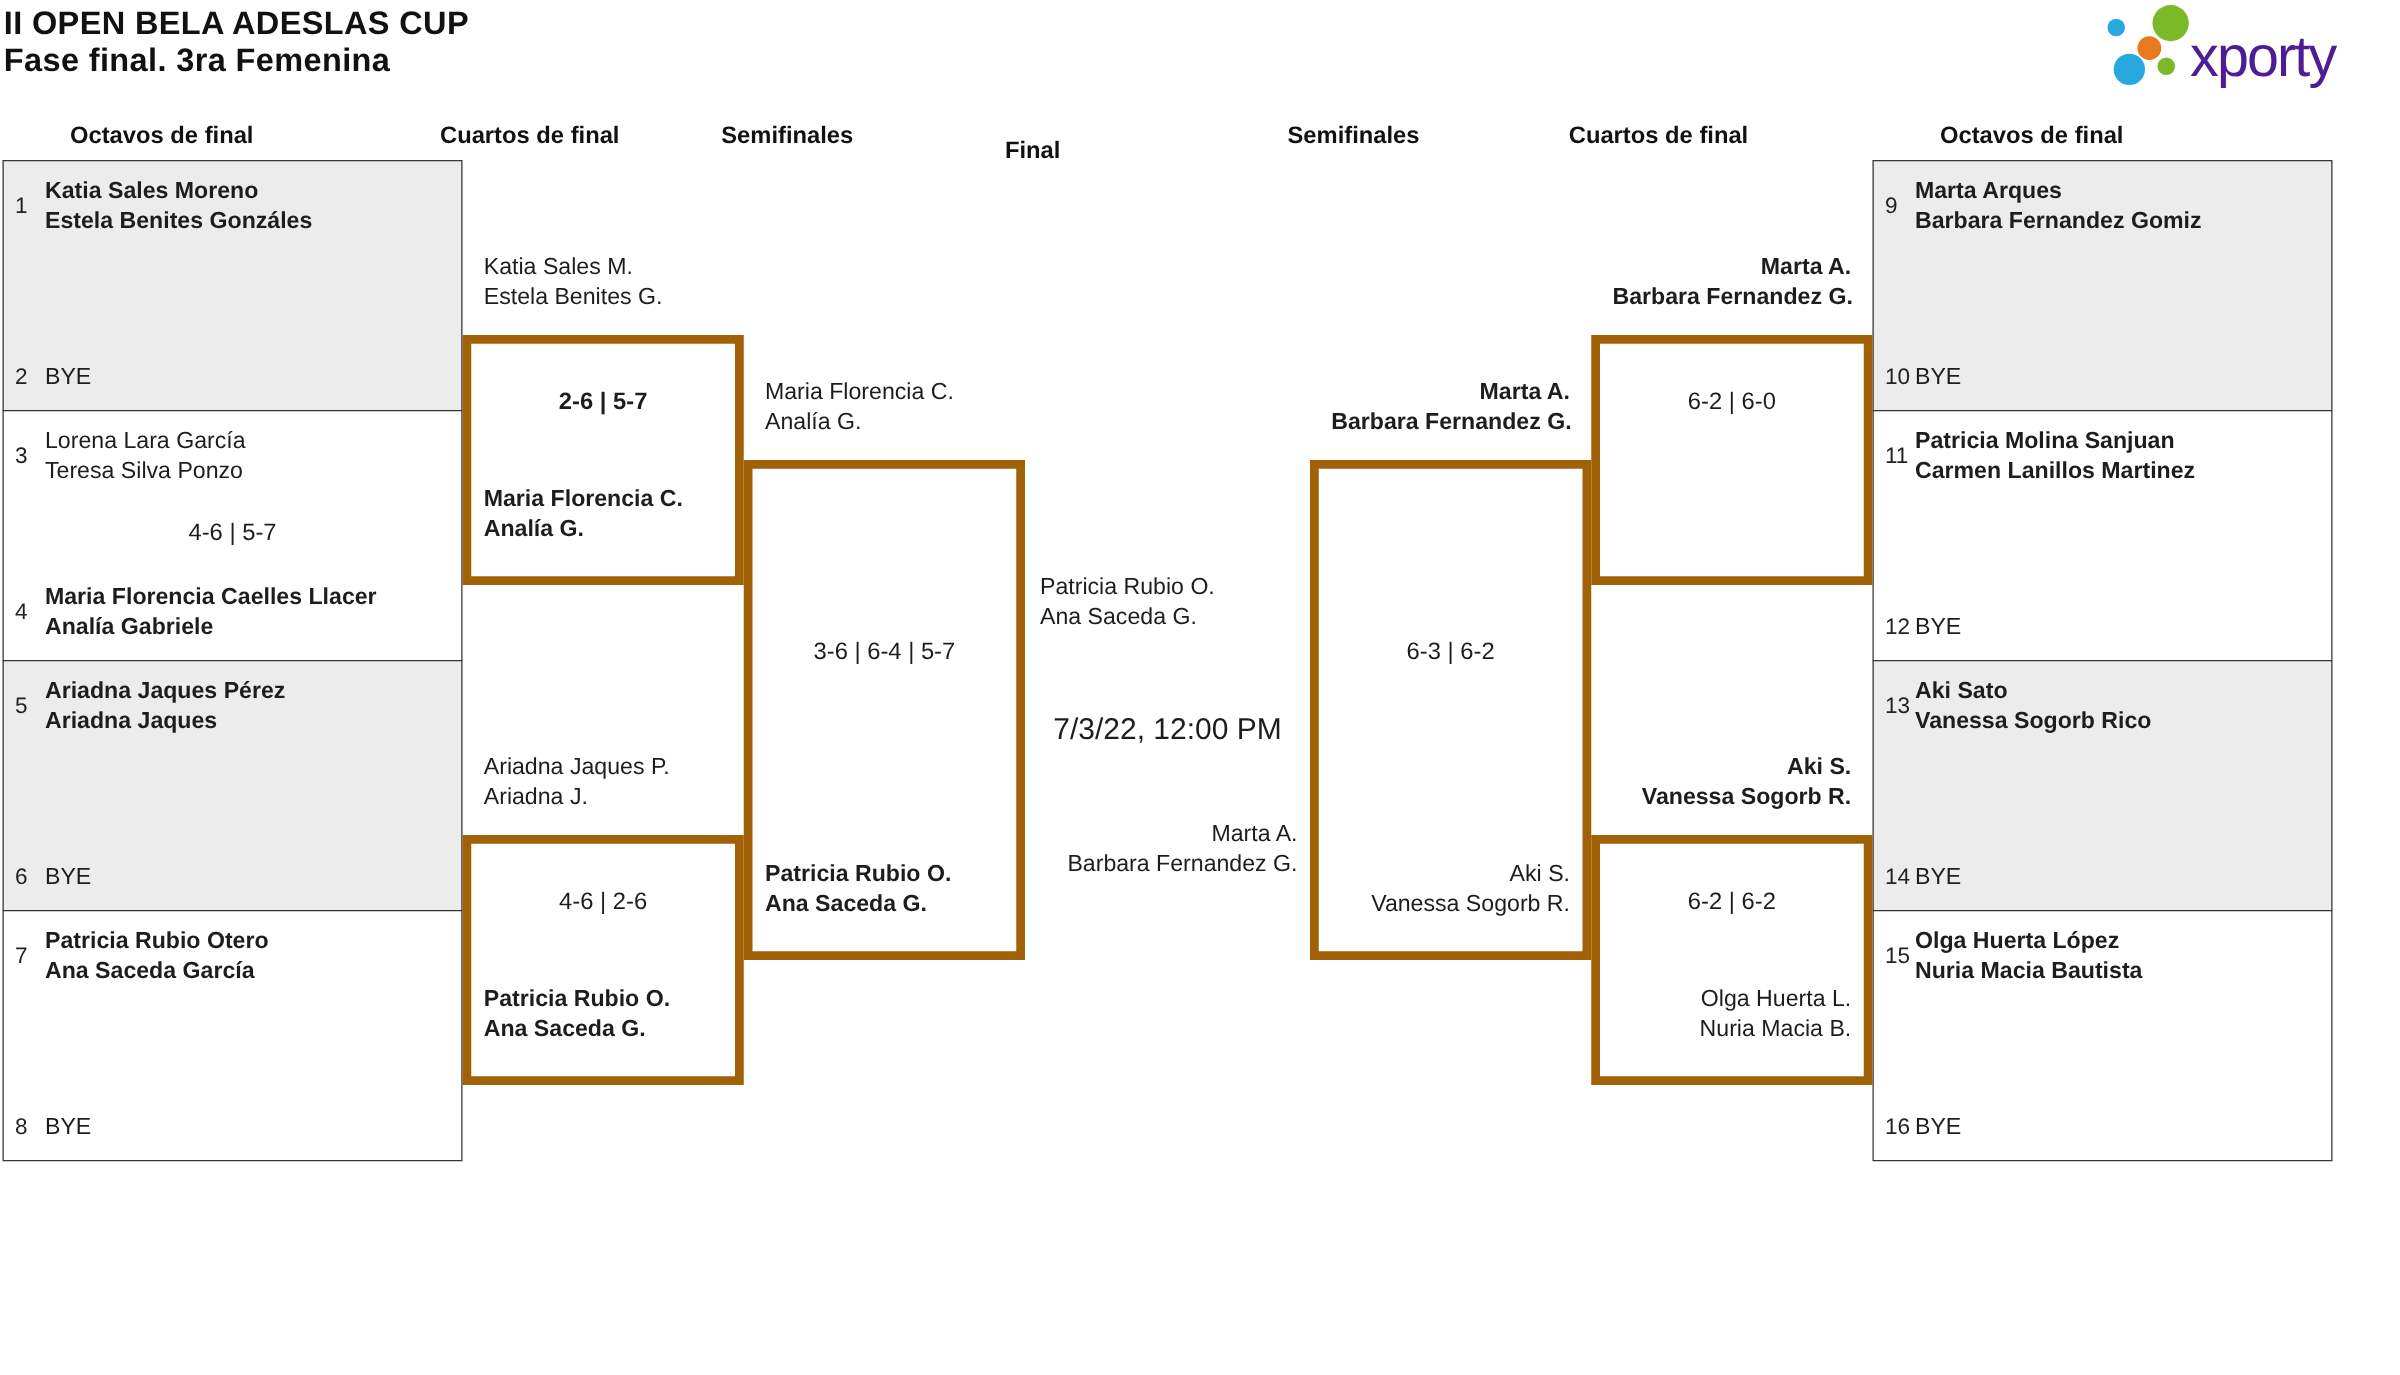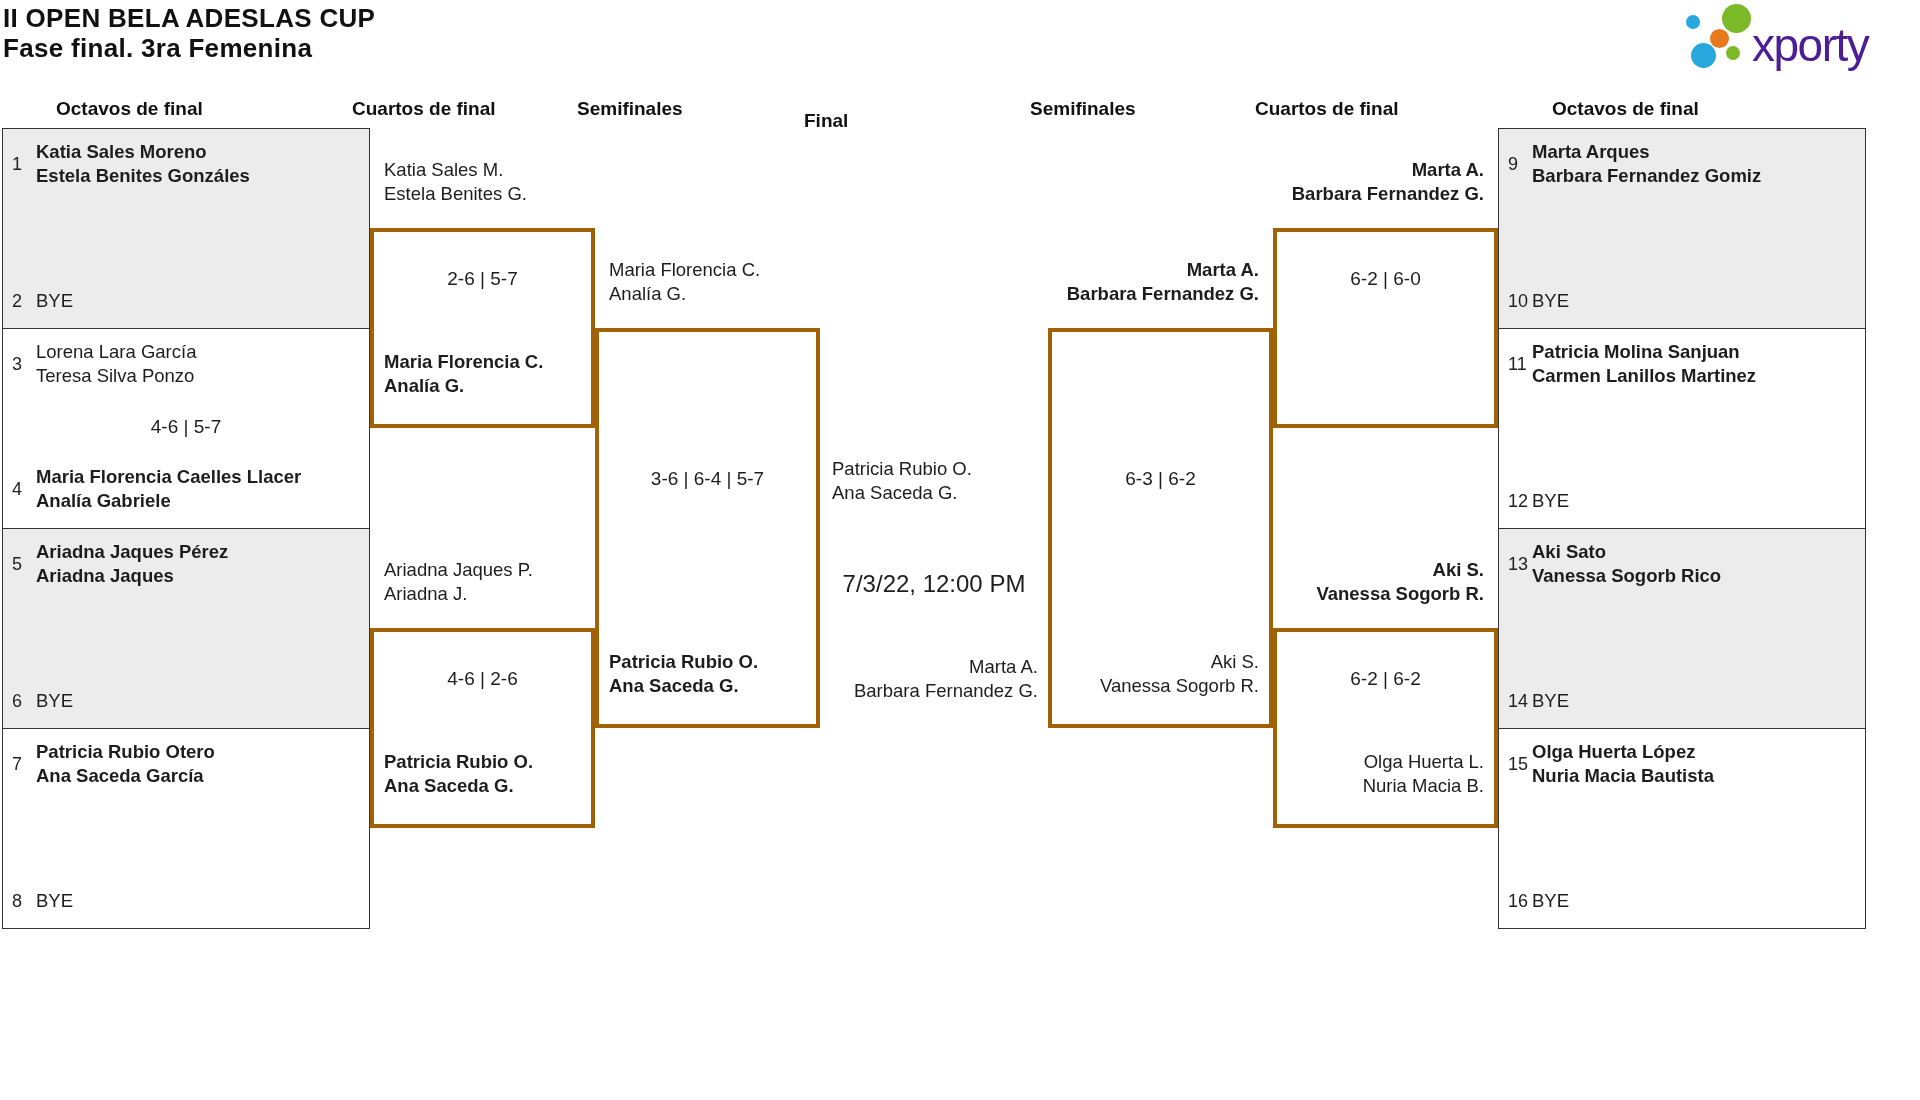--- a/index.html
+++ b/index.html
@@ -22,21 +22,21 @@
   .slot.top{top:11px;}
   .slot.bot{bottom:15px;}
   .seed{flex:0 0 24px;padding-left:9px;font-size:18px;color:#222;}
   .names{flex:1;min-width:0;}
   .ln{display:block;font-size:18.5px;line-height:24px;white-space:nowrap;}
   .w{font-weight:700;}
   .oscore{position:absolute;left:0;right:0;top:calc(50% - 13px);
           text-align:center;font-size:19px;}
 
   
-  .mrect{position:absolute;width:225px;border:4px solid #a16207;box-sizing:border-box;}
+  .mrect{position:absolute;width:225px;border:7px solid #a16207;box-sizing:border-box;margin-top:40px;}
   .mteam{position:absolute;left:10px;right:10px;}
   .mteam.ta{bottom:calc(100% + 26px);}
   .mteam.tb{bottom:26px;}
   .right-col .mteam{text-align:right;}
   .mscore{position:absolute;left:0;right:0;text-align:center;font-size:19px;}
 
   
   .fteam{position:absolute;}
   .fteam.a{left:832px;top:457px;}
   .fteam.b{right:882px;top:655px;text-align:right;}
@@ -205,21 +205,21 @@
         <span class="ln">BYE</span>
       </div>
     </div>
   </div>
 
   <div class="mrect left-col" style="left:370px;top:228px;height:200px;">
     <div class="mteam ta">
       <span class="ln">Katia Sales M.</span>
       <span class="ln">Estela Benites G.</span>
     </div>
-    <div class="mscore" style="top:36px;">2-6 | 5-7</div>
+    <div class="mscore" style="top:36px;font-weight:bold;">2-6 | 5-7</div>
     <div class="mteam tb w">
       <span class="ln">Maria Florencia C.</span>
       <span class="ln">Analía G.</span>
     </div>
   </div>
 
   <div class="mrect left-col" style="left:370px;top:628px;height:200px;">
     <div class="mteam ta">
       <span class="ln">Ariadna Jaques P.</span>
       <span class="ln">Ariadna J.</span>

